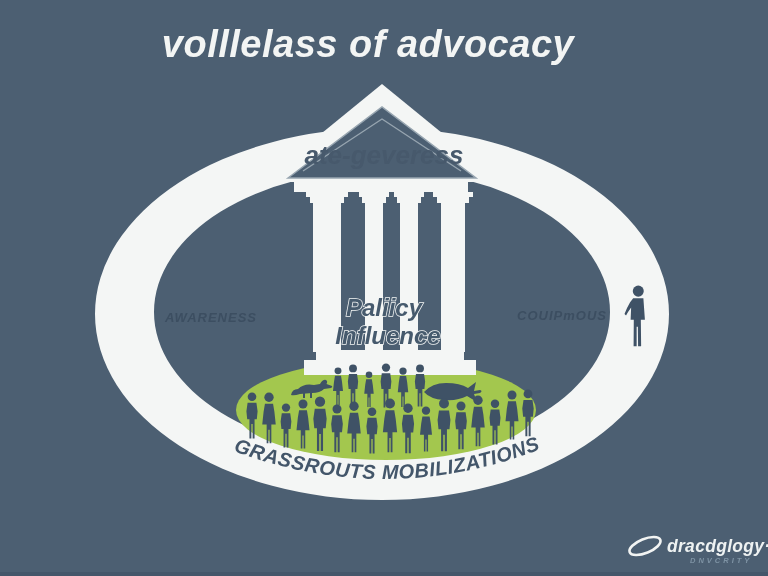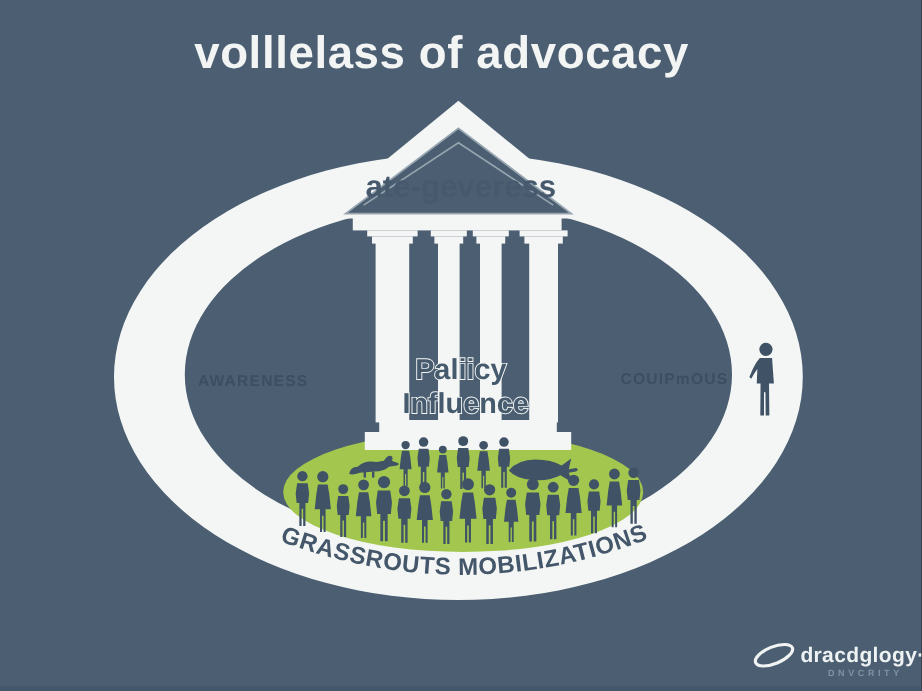--- a/index.html
+++ b/index.html
@@ -1,19 +1,20 @@
 <!DOCTYPE html>
 <html><head>
 <meta charset="utf-8">
 <style>
   html,body{margin:0;padding:0;background:#222;}
   .stage{
     position:relative;width:768px;height:576px;overflow:hidden;
     background:#4c5f72;
     font-family:"Liberation Sans",sans-serif;
+    font-style:italic;
   }
   svg{position:absolute;left:0;top:0;}
   text{font-family:"Liberation Sans",sans-serif;font-weight:bold;}
   .title-text{font-size:38px;fill:#f3f5f4;letter-spacing:0.5px;}
   .pediment-text{font-size:26px;fill:#47596c;}
   .center-text{font-size:24px;fill:#465a6d;paint-order:stroke;stroke:#f4f6f5;stroke-width:1.5px;}
   .side-text{font-size:13px;fill:#3c4e61;letter-spacing:1px;}
   .arc-text{font-size:20px;fill:#43566a;letter-spacing:0.5px;}
   .logo-text{font-size:17.5px;fill:#eef2f2;letter-spacing:0.3px;}
   .logo-sub{font-size:7.5px;fill:#7e93a4;letter-spacing:3px;}

